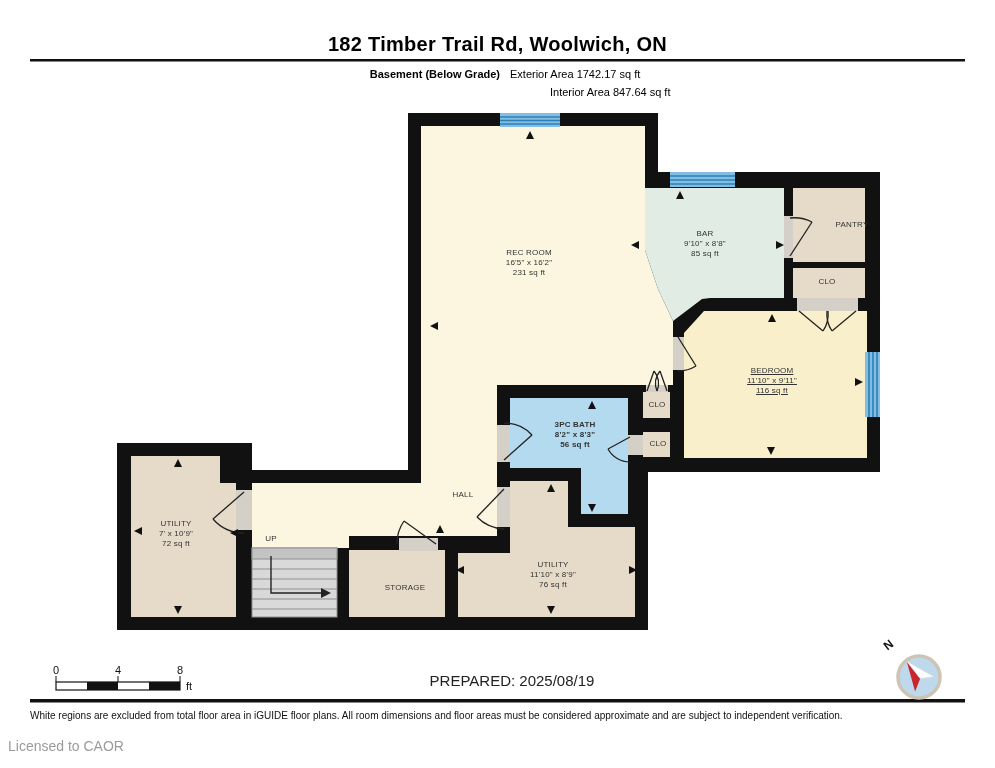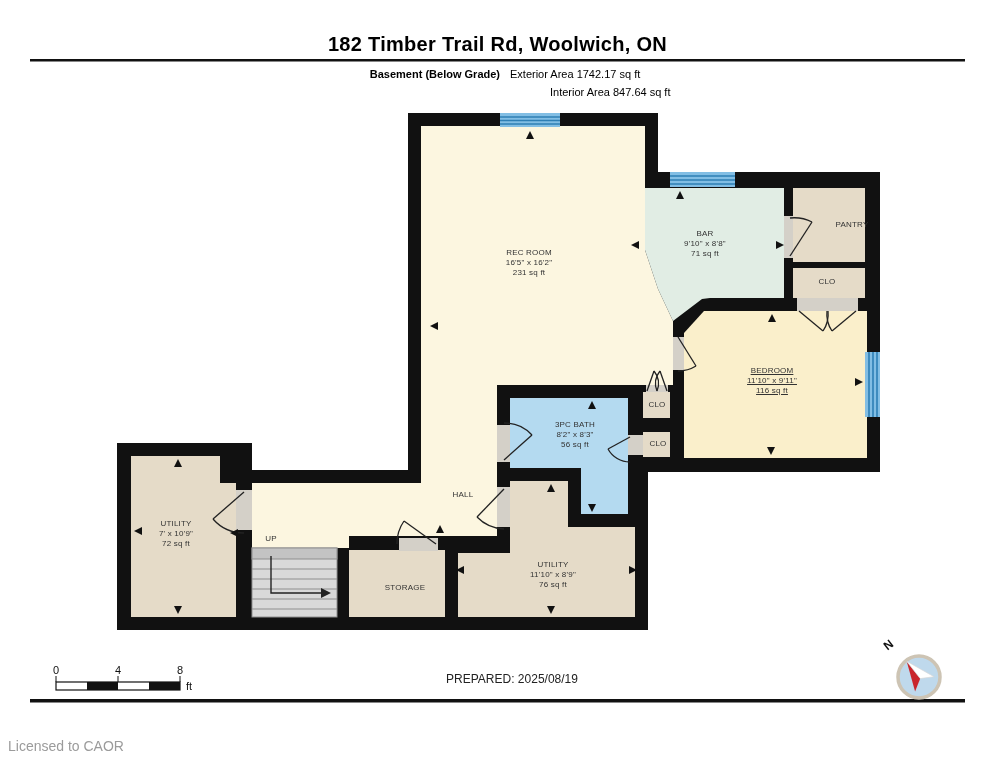--- a/index.html
+++ b/index.html
@@ -10,21 +10,21 @@
   .title{left:0;top:33px;width:995px;text-align:center;font-size:20px;font-weight:bold;letter-spacing:.3px;}
   .floor-label{left:300px;top:68px;width:200px;text-align:right;font-size:11px;font-weight:bold;}
   .area-line1{left:510px;top:68px;font-size:11px;}
   .area-line2{left:510px;top:86px;font-size:11px;margin-left:40px;}
   .room-label{position:absolute;transform:translateX(-50%);text-align:center;
     font-size:8px;line-height:10px;color:#333;letter-spacing:.2px;}
   .room-label span{display:block;}
   .room-label span:empty{display:none;}
   .scale-num{position:absolute;transform:translateX(-50%);font-size:11px;color:#111;}
   .scale-unit{position:absolute;font-size:11px;color:#111;}
-  .prepared{left:412px;top:672px;width:200px;text-align:center;font-size:12px;color:#222;}
+  .prepared{left:412px;top:672px;width:200px;text-align:center;font-size:15px;color:#222;}
   .disclaimer{left:30px;top:710px;font-size:10px;color:#111;}
   .license{left:8px;top:738px;font-size:14px;color:#9b9b9b;}
   .north-n{left:884px;top:638px;font-size:12px;font-weight:bold;transform:rotate(-38deg);color:#111;}
 </style>
 </head>
 <body>
 
 <div id="stage">
 
   <svg id="plan-svg" viewBox="0 0 995 768">
@@ -196,34 +196,34 @@
   <div class="txt area-line2">Interior Area 847.64 sq ft</div>
 
   <div class="room-label" style="left:529px;top:248px;">
     <span>REC ROOM</span>
       <span>16'5" x 16'2"</span>
       <span>231 sq ft</span>
   </div>
   <div class="room-label" style="left:705px;top:229px;text-align:center;">
     <span>BAR</span>
       <span>9'10" x 8'8"</span>
-      <span>71 sq ft</span>
+      <span>85 sq ft</span>
   </div>
   <div class="room-label" style="left:828px;top:220px;margin-left:24px;">
     <span>PANTRY</span>
   </div>
   <div class="room-label" style="left:827px;top:277px;">
     <span>CLO</span>
   </div>
   <div class="room-label" style="left:772px;top:366px;text-decoration:underline;">
     <span>BEDROOM</span>
       <span>11'10" x 9'11"</span>
       <span>116 sq ft</span>
   </div>
-  <div class="room-label" style="left:575px;top:420px;">
+  <div class="room-label" style="left:575px;top:420px;font-weight:bold;">
     <span>3PC BATH</span>
       <span>8'2" x 8'3"</span>
       <span>56 sq ft</span>
   </div>
   <div class="room-label" style="left:657px;top:400px;">
     <span>CLO</span>
   </div>
   <div class="room-label" style="left:658px;top:439px;">
     <span>CLO</span>
   </div>
@@ -246,16 +246,17 @@
       <span>11'10" x 8'9"</span>
       <span>76 sq ft</span>
   </div>
 
   <div class="scale-num" style="left:56px;top:664px;">0</div>
   <div class="scale-num" style="left:118px;top:664px;">4</div>
   <div class="scale-num" style="left:180px;top:664px;">8</div>
   <div class="scale-unit" style="left:186px;top:680px;">ft</div>
 
   <div class="txt prepared">PREPARED: 2025/08/19</div>
+  <div class="txt disclaimer">White regions are excluded from total floor area in iGUIDE floor plans. All room dimensions and floor areas must be considered approximate and are subject to independent verification.</div>
   <div class="txt license">Licensed to CAOR</div>
   <div class="txt north-n">N</div>
 
 </div>
 
 </body></html>

